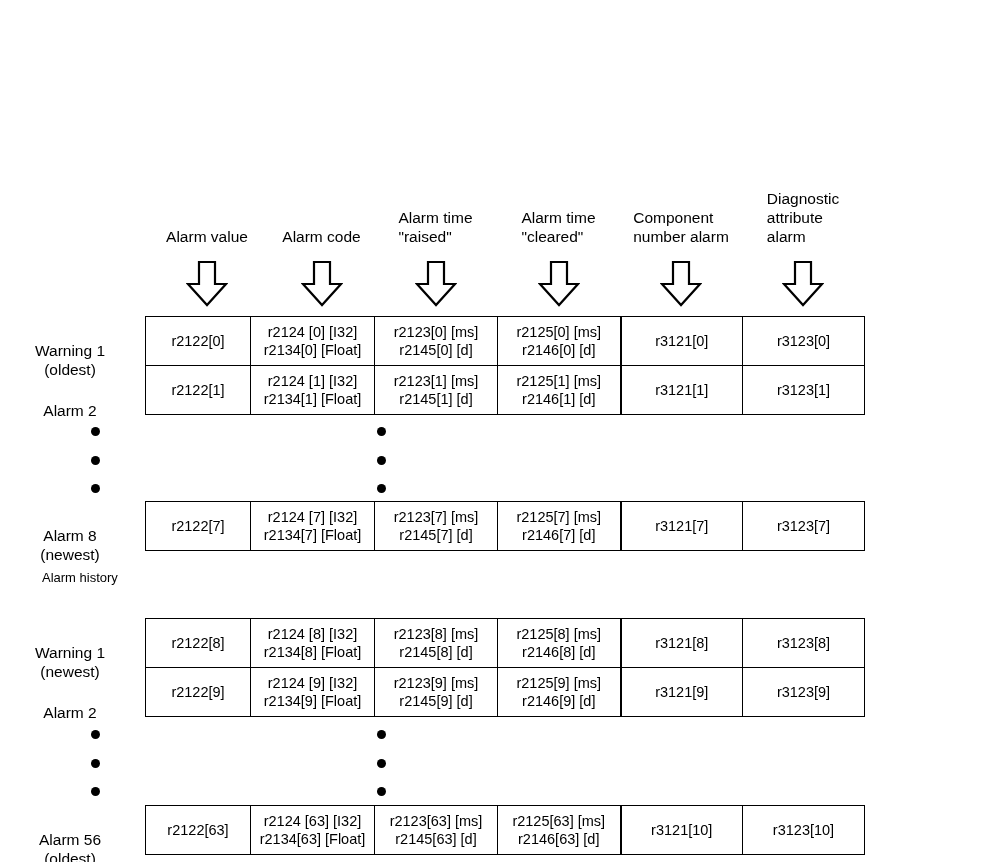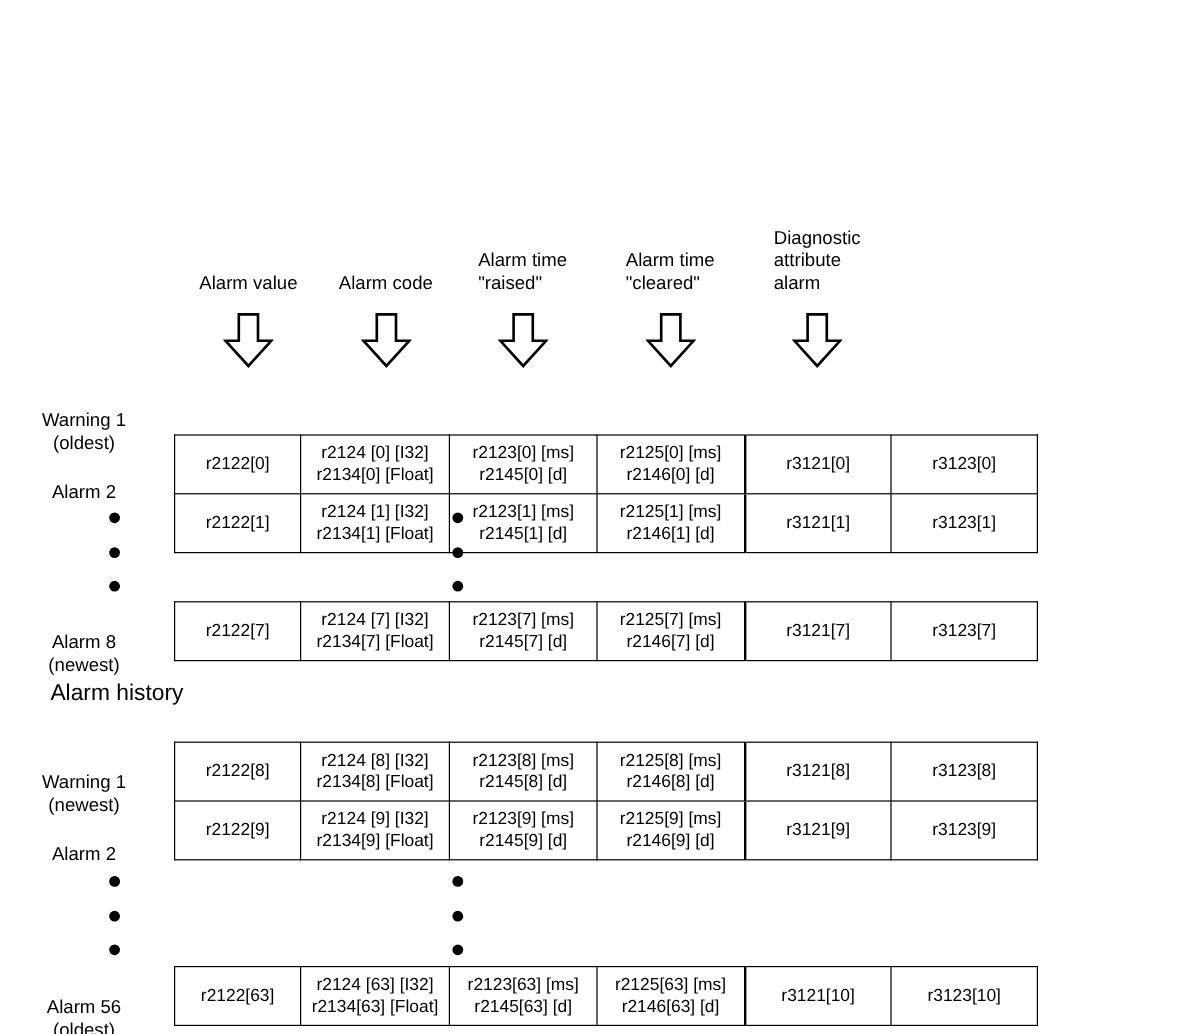--- a/index.html
+++ b/index.html
@@ -85,21 +85,21 @@
   .alarm-table td.thick-left {
     border-left-width: 2.6px;
   }
   .alarm-table col.w0 { width: 105px; }
   .alarm-table col.w1 { width: 124px; }
   .alarm-table col.w2 { width: 123px; }
   .alarm-table col.w3 { width: 123px; }
   .alarm-table col.w4 { width: 122px; }
   .alarm-table col.w5 { width: 122px; }
 
-  #table-buffer-top  { top: 316px; margin-top: 46px; }
+  #table-buffer-top  { top: 316px; }
   #table-buffer-last { top: 501px; }
   #table-history-top { top: 618px; }
   #table-history-last{ top: 805px; }
 
   
   .row-label {
     position: absolute;
     left: 0;
     width: 140px;
     text-align: center;
@@ -121,21 +121,21 @@
   .dot {
     width: 9px;
     height: 9px;
     border-radius: 50%;
     background: #000;
   }
 
   
   .section-caption {
     position: absolute;
-    font-size: 19px;
+    font-size: 13px;
     line-height: 20px;
     color: #000;
   }
 </style>
 </head>
 <body>
 
 <div class="stage">
 
   <div class="headers">
@@ -171,20 +171,29 @@
     <div class="head-col c3">
       <div class="title">Alarm time
 "cleared"</div>
       <div class="arrow-wrap">
         <svg class="arrow-svg" width="42" height="48" viewBox="0 0 42 48" aria-hidden="true">
           <polygon points="13,2 29,2 29,24 40,24 21,45 2,24 13,24" fill="#ffffff" stroke="#000000" stroke-width="2.2" stroke-linejoin="miter"></polygon>
         </svg>
       </div>
     </div>
 
+    <div class="head-col c4">
+      <div class="title">Component
+number alarm</div>
+      <div class="arrow-wrap">
+        <svg class="arrow-svg" width="42" height="48" viewBox="0 0 42 48" aria-hidden="true">
+          <polygon points="13,2 29,2 29,24 40,24 21,45 2,24 13,24" fill="#ffffff" stroke="#000000" stroke-width="2.2" stroke-linejoin="miter"></polygon>
+        </svg>
+      </div>
+    </div>
 
     <div class="head-col c5">
       <div class="title">Diagnostic
 attribute
 alarm</div>
       <div class="arrow-wrap">
         <svg class="arrow-svg" width="42" height="48" viewBox="0 0 42 48" aria-hidden="true">
           <polygon points="13,2 29,2 29,24 40,24 21,45 2,24 13,24" fill="#ffffff" stroke="#000000" stroke-width="2.2" stroke-linejoin="miter"></polygon>
         </svg>
       </div>

